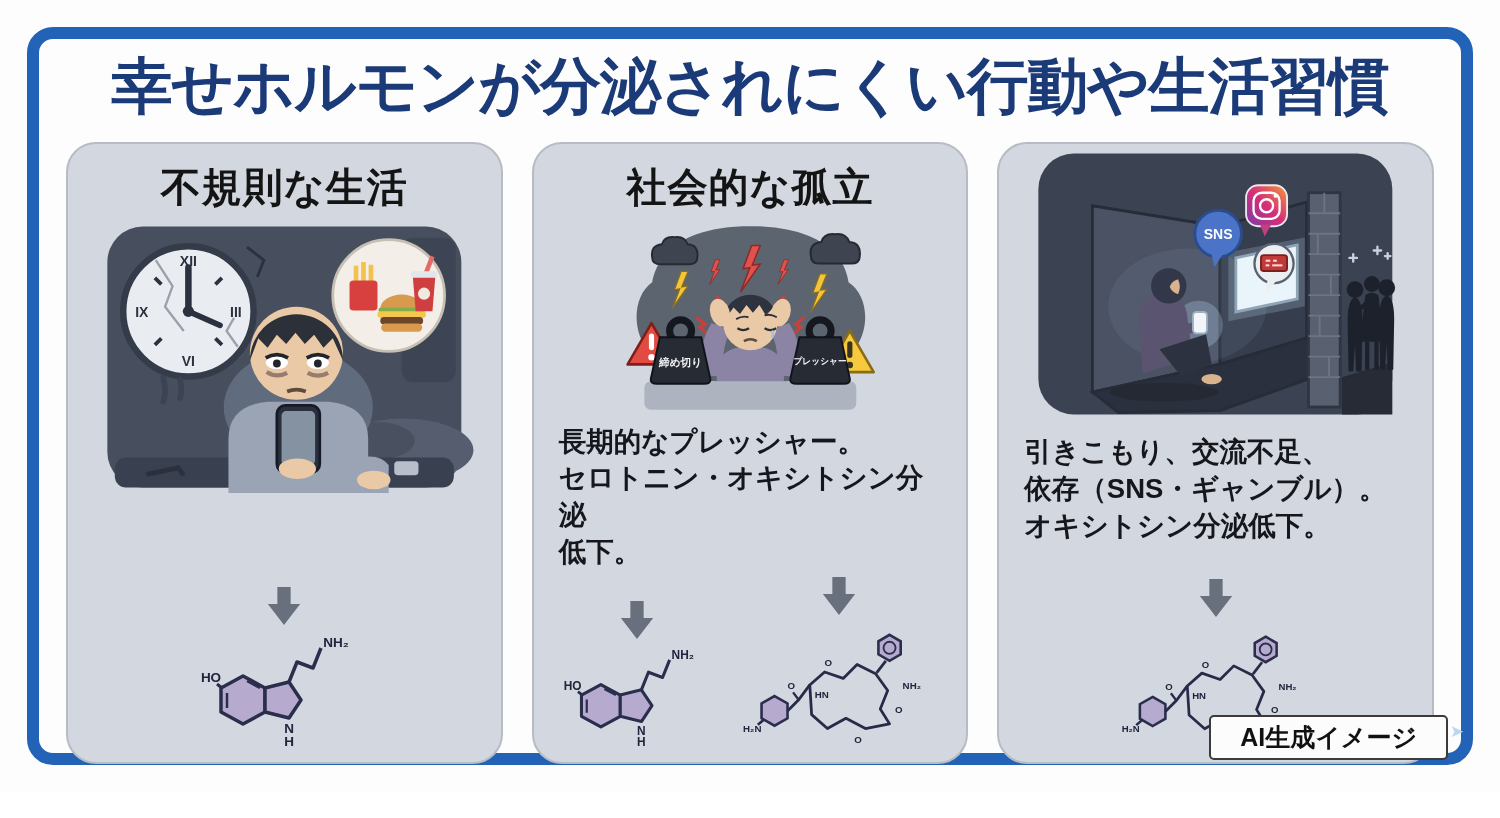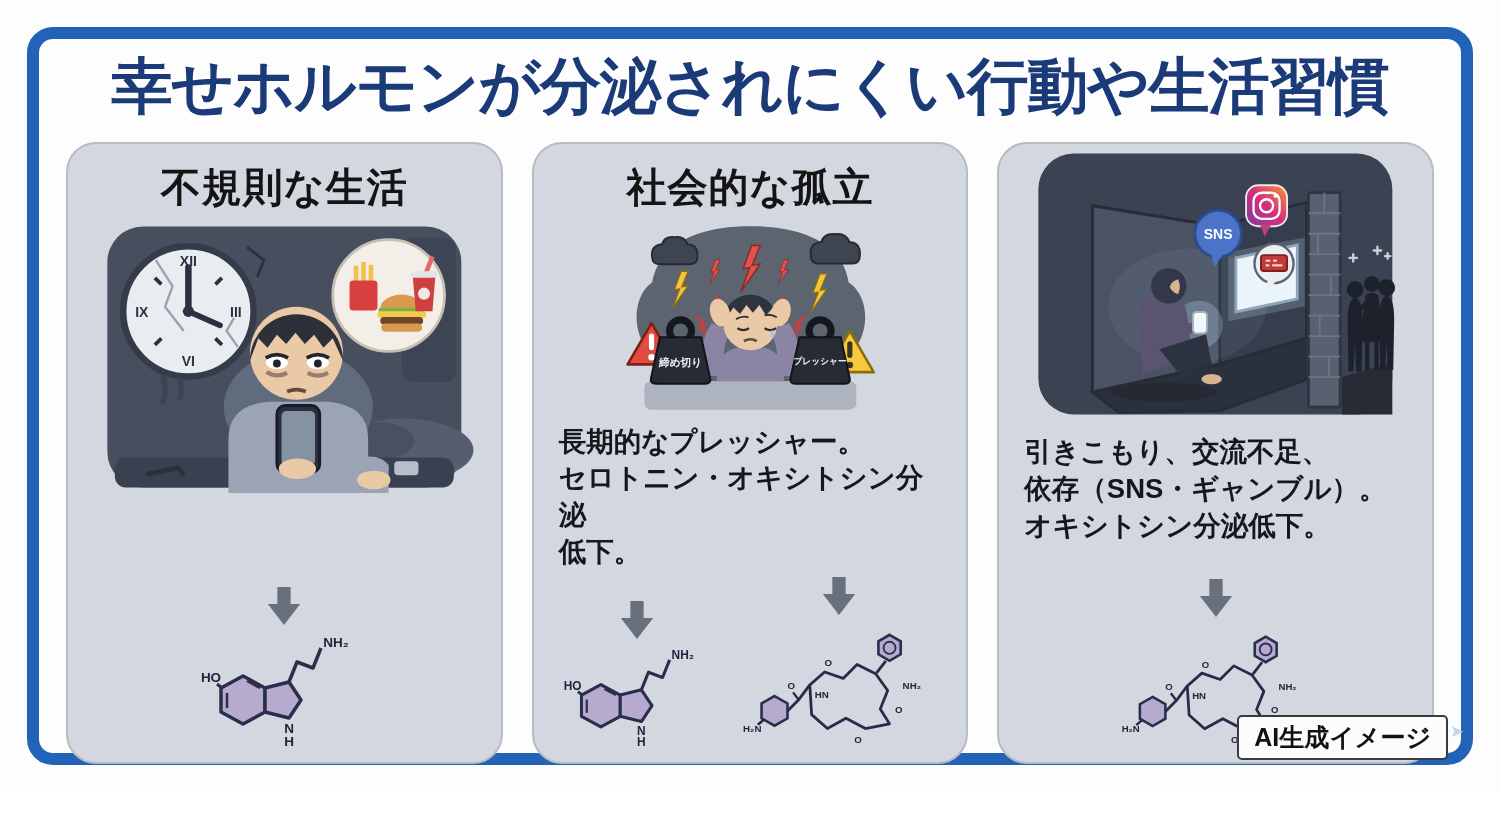--- a/index.html
+++ b/index.html
@@ -12,21 +12,21 @@
   .panels{position:absolute;left:66px;top:142px;width:1368px;height:622px;display:flex;gap:29px;z-index:2;}
   .panel{flex:1;background:#d3d7df;border:2px solid #b7bbc3;border-radius:30px;
     display:flex;flex-direction:column;overflow:hidden;}
   .panel-title{text-align:center;margin:16px 0 2px;font-size:40px;font-weight:800;color:#141414;letter-spacing:1px;}
   svg.illo{display:block;margin:4px auto 0;}
   .panel-desc{margin:14px 25px 0;font-size:27.5px;font-weight:700;line-height:1.34;
     color:#16171c;white-space:pre-line;}
   .mol-row{display:flex;justify-content:center;align-items:flex-end;gap:26px;margin-top:auto;padding:6px 0 14px;}
   .mol-group{display:flex;flex-direction:column;align-items:center;gap:5px;}
   .ai-badge{position:absolute;right:52px;bottom:32px;z-index:6;background:#fcfcfc;
-    border:2.5px solid #3b3b3b;border-radius:5px;padding:4px 15px;font-size:25px;font-weight:700;color:#111;}
+    border:2.5px solid #3b3b3b;border-radius:5px;padding:4px 29px;font-size:25px;font-weight:700;color:#111;}
   .frame-deco{position:absolute;right:36px;bottom:50px;z-index:7;color:#bcd6ef;font-size:17px;}
   text{font-family:"Liberation Sans","DejaVu Sans",sans-serif;}
 </style>
 </head>
 <body>
 
 <div class="stage">
   <div class="frame"></div>
   <div class="main-title">幸せホルモンが分泌されにくい行動や生活習慣</div>
 

